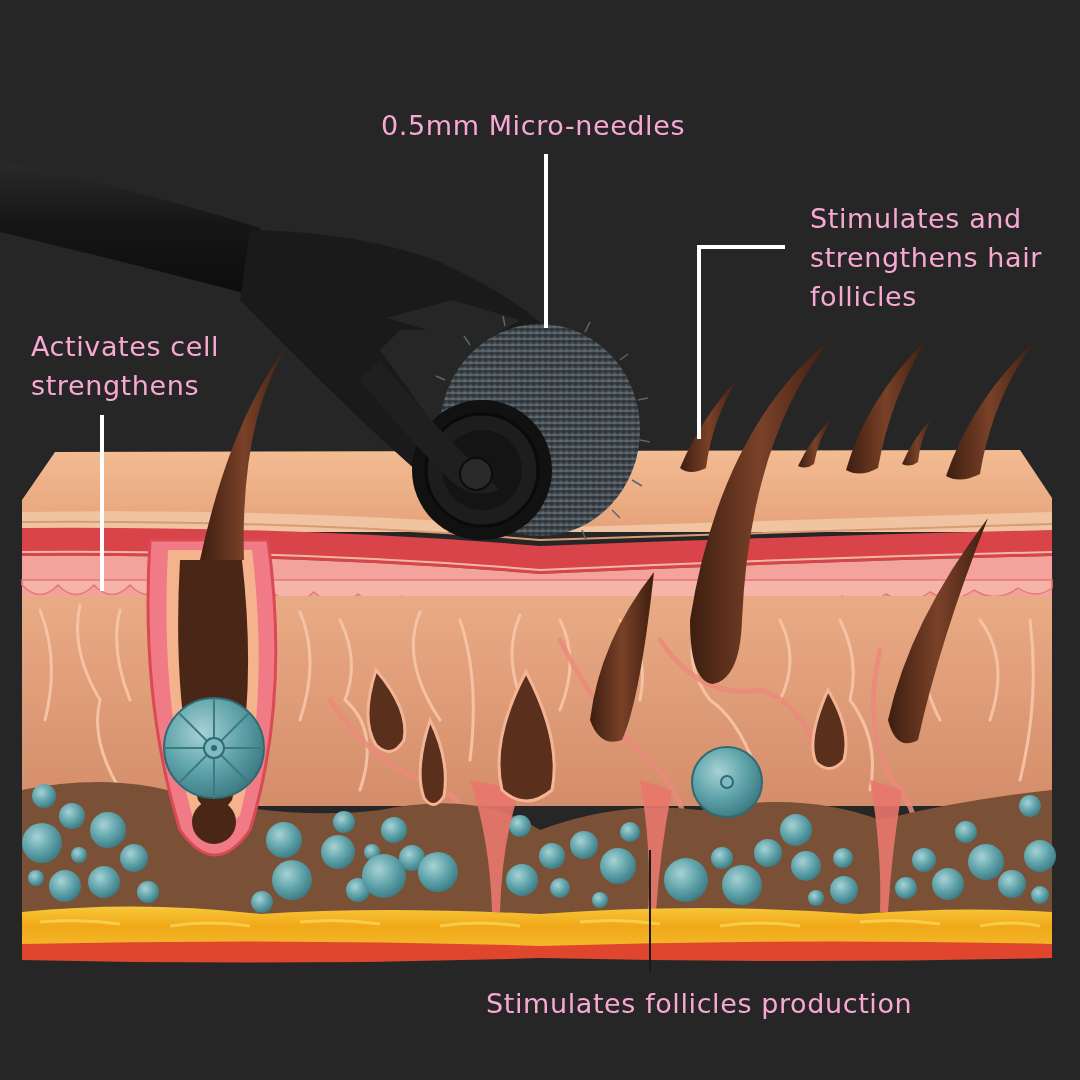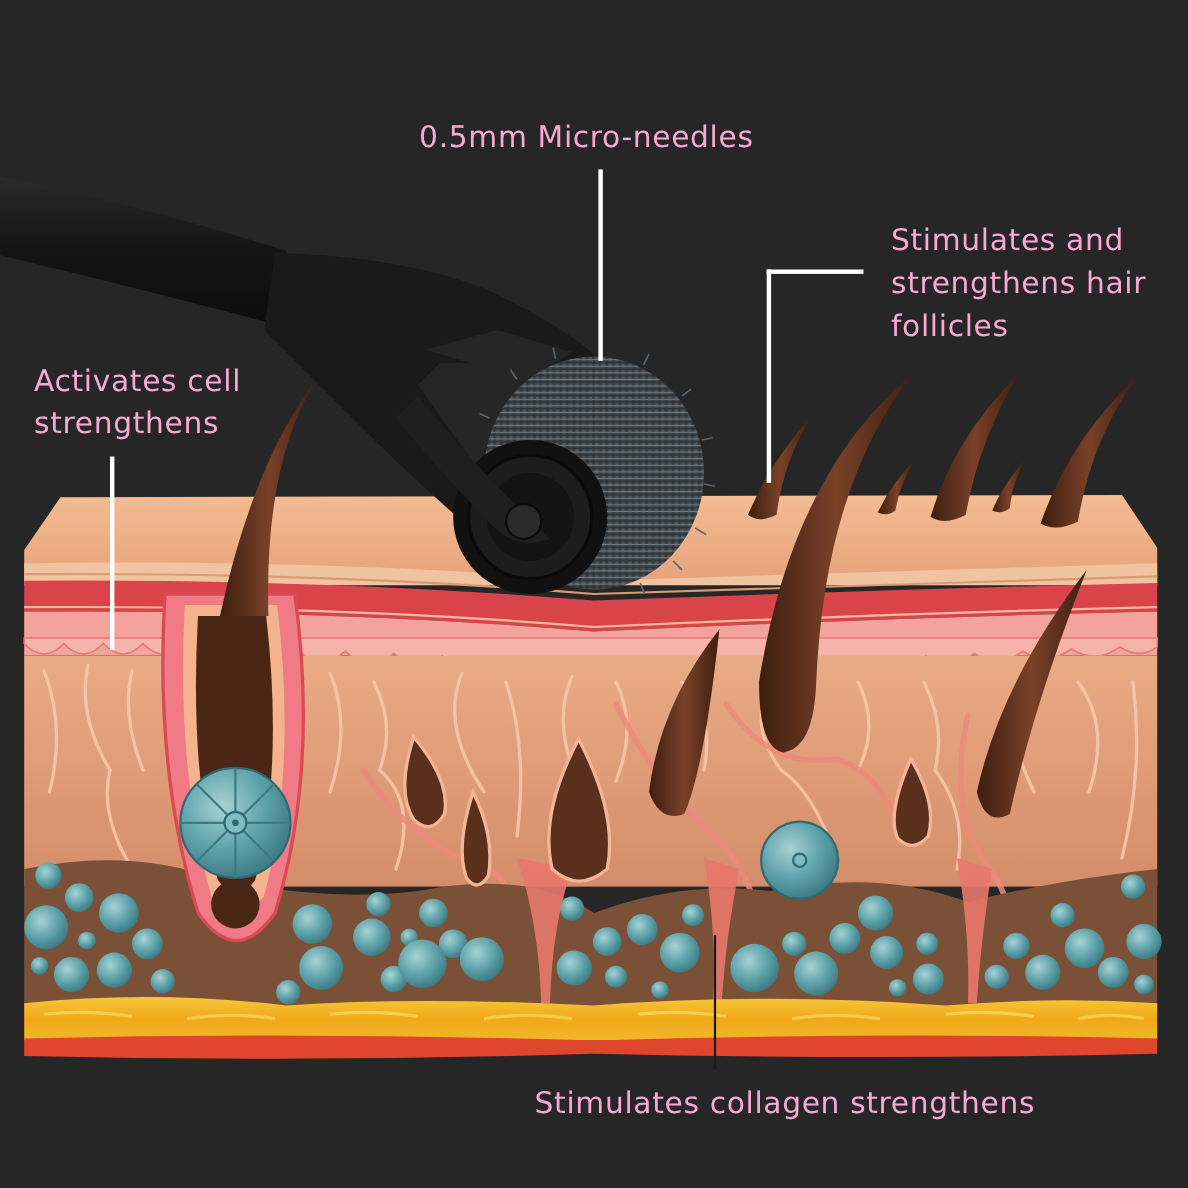--- a/index.html
+++ b/index.html
@@ -247,14 +247,14 @@
   <div class="leader" style="left:697px; top:245px; width:4px; height:194px;"></div>
   <div class="leader" style="left:100px; top:415px; width:4px; height:176px;"></div>
   <div class="leader" style="left:649px; top:850px; width:2px; height:122px; background:#1a1a1a;"></div>
 
   <div class="label label-needles">0.5mm Micro-needles</div>
   <div class="label label-follicles">Stimulates and
 strengthens hair
 follicles</div>
   <div class="label label-cell">Activates cell
 strengthens</div>
-  <div class="label label-collagen">Stimulates collagen strengthens</div>
+  <div class="label label-collagen">Stimulates follicles production</div>
 </div>
 
 </body></html>

